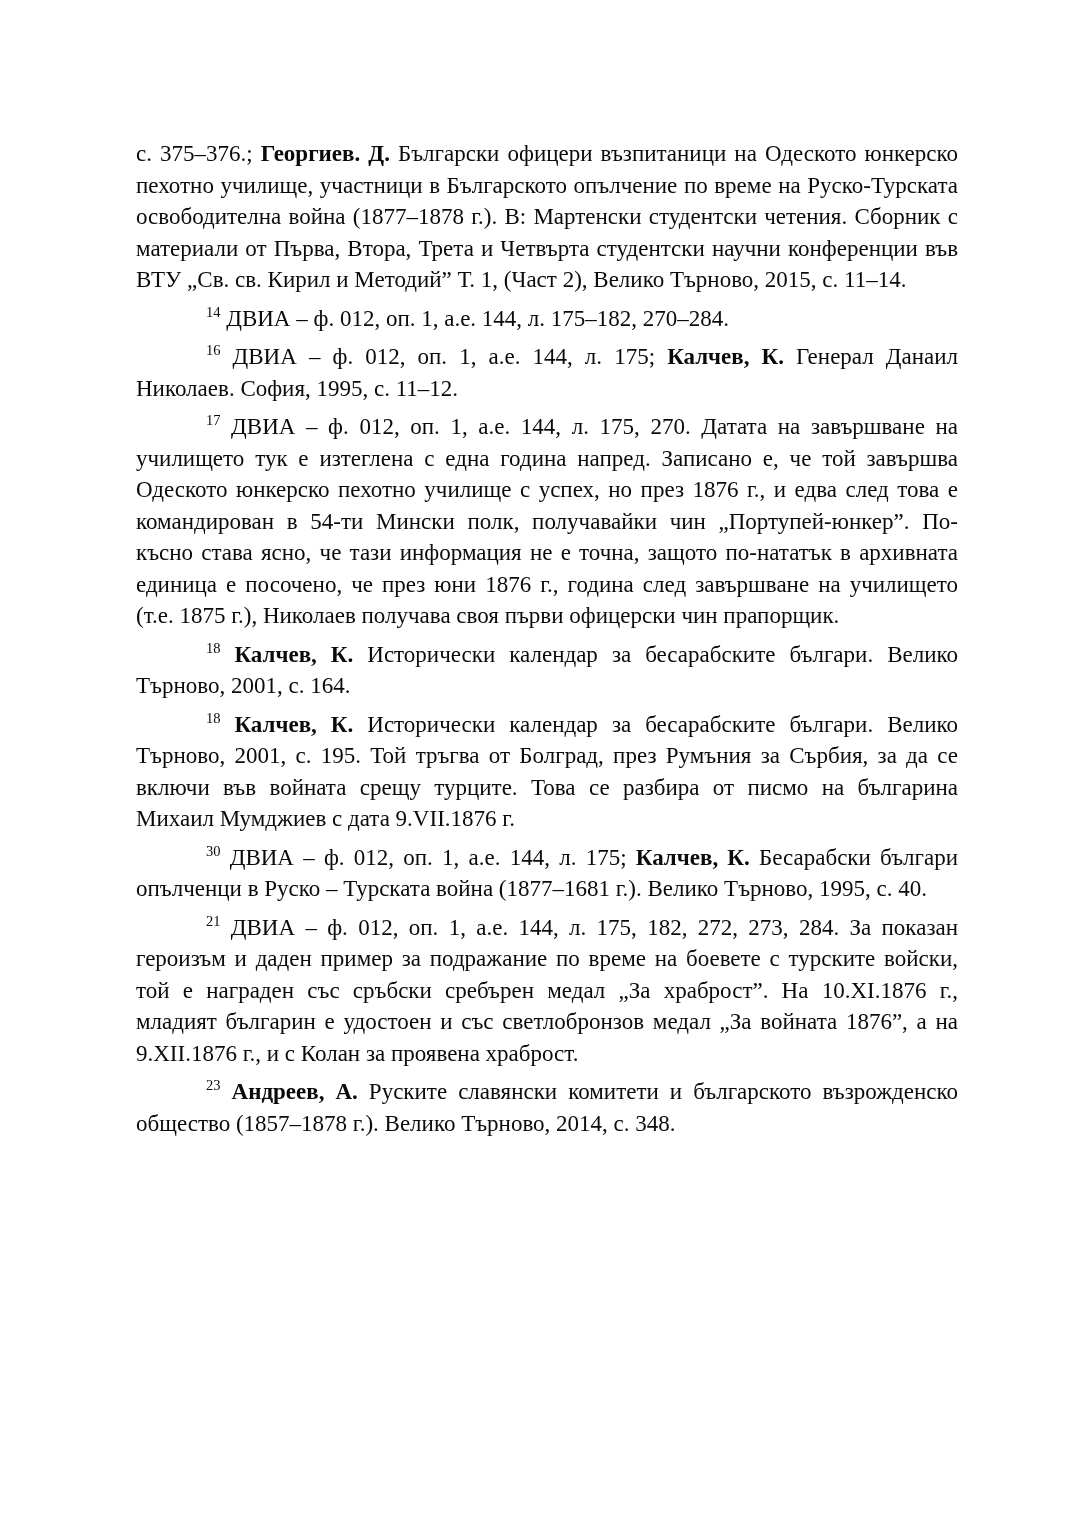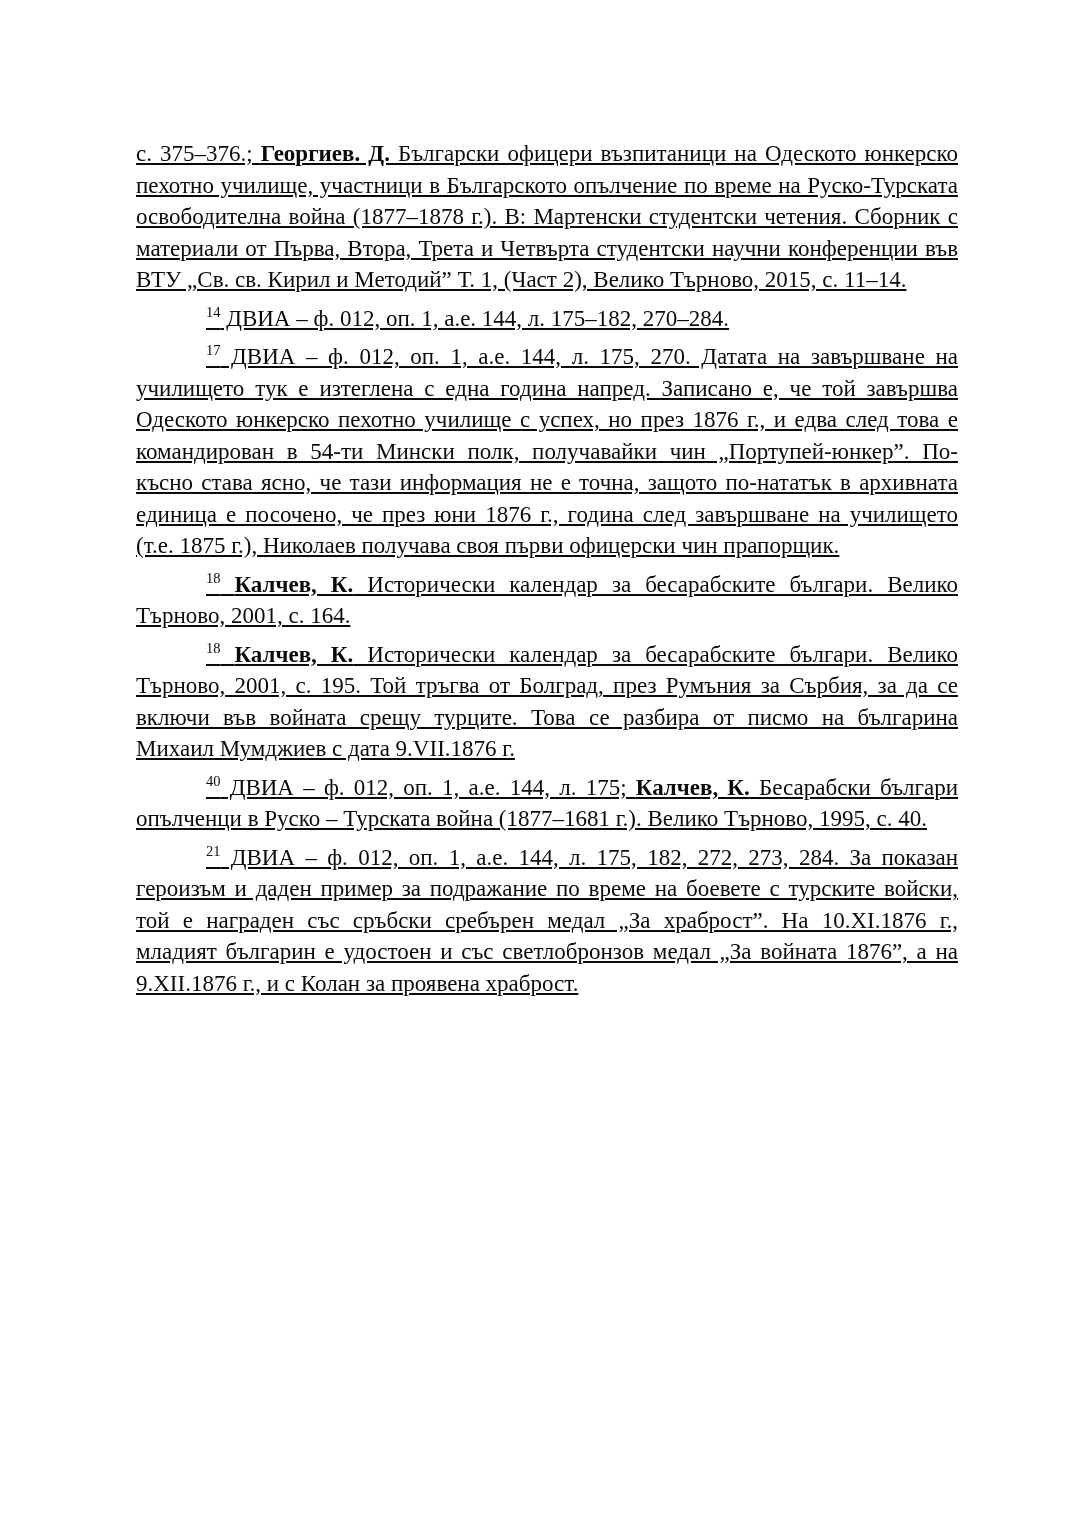--- a/index.html
+++ b/index.html
@@ -12,21 +12,20 @@
     width: 1080px;
     height: 1140px;
     background: #ffffff;
     box-sizing: border-box;
     padding: 138px 122px 0 136px;
     font-family: "Liberation Serif", "DejaVu Serif", serif;
     font-size: 23px;
     line-height: 31.5px;
     color: #0a0a0a;
     overflow: hidden;
-    text-decoration: underline;
   }
   .para {
     margin: 0;
     text-align: justify;
     text-justify: inter-word;
   }
   .para.indent {
     text-indent: 70px;
     margin-top: 7px;
   }
@@ -47,20 +46,22 @@
     font-size: 23px;
   }
 </style>
 </head>
 <body>
 
 <div class="page">
   <div>
       <p class="para"><span>с. 375–376.; </span><span class="bold">Георгиев. Д.</span><span> Български офицери възпитаници на Одеското юнкерско пехотно училище, участници в Българското опълчение по време на Руско-Турската освободителна война (1877–1878 г.). В: Мартенски студентски четения. Сборник с материали от Първа, Втора, Трета и Четвърта студентски научни конференции във ВТУ „Св. св. Кирил и Методий” Т. 1, (Част 2), Велико Търново, 2015, с. 11–14.</span></p>
       <p class="para indent"><sup class="note-num">14</sup><span> ДВИА – ф. 012, оп. 1, а.е. 144, л. 175–182, 270–284.</span></p>
+      <p class="para indent"><sup class="note-num">16</sup><span> ДВИА – ф. 012, оп. 1, а.е. 144, л. 175; </span><span class="bold">Калчев, К.</span><span> Генерал Данаил Николаев. София, 1995, с. 11–12.</span></p>
       <p class="para indent"><sup class="note-num">17</sup><span> ДВИА – ф. 012, оп. 1, а.е. 144, л. 175, 270. Датата на завършване на училището тук е изтеглена с една година напред. Записано е, че той завършва Одеското юнкерско пехотно училище с успех, но през 1876 г., и едва след това е командирован в 54-ти Мински полк, получавайки чин „Портупей-юнкер”. По-късно става ясно, че тази информация не е точна, защото по-нататък в архивната единица е посочено, че през юни 1876 г., година след завършване на училището (т.е. 1875 г.), Николаев получава своя първи офицерски чин прапорщик.</span></p>
       <p class="para indent"><sup class="note-num">18</sup><span> </span><span class="bold">Калчев, К.</span><span> Исторически календар за бесарабските българи. Велико Търново, 2001, с. 164.</span></p>
       <p class="para indent"><sup class="note-num">18</sup><span> </span><span class="bold">Калчев, К.</span><span> Исторически календар за бесарабските българи. Велико Търново, 2001, с. 195. Той тръгва от Болград, през Румъния за Сърбия, за да се включи във войната срещу турците. Това се разбира от писмо на българина Михаил Мумджиев с дата 9.VII.1876 г.</span></p>
-      <p class="para indent"><sup class="note-num">40</sup><span> ДВИА – ф. 012, оп. 1, а.е. 144, л. 175; </span><span class="bold">Калчев, К.</span><span> Бесарабски българи опълченци в Руско – Турската война (1877–1681 г.). Велико Търново, 1995, с. 40.</span></p>
+      <p class="para indent"><sup class="note-num">30</sup><span> ДВИА – ф. 012, оп. 1, а.е. 144, л. 175; </span><span class="bold">Калчев, К.</span><span> Бесарабски българи опълченци в Руско – Турската война (1877–1681 г.). Велико Търново, 1995, с. 40.</span></p>
       <p class="para indent"><sup class="note-num">21</sup><span> ДВИА – ф. 012, оп. 1, а.е. 144, л. 175, 182, 272, 273, 284. За показан героизъм и даден пример за подражание по време на боевете с турските войски, той е награден със сръбски сребърен медал „За храброст”. На 10.XI.1876 г., младият българин е удостоен и със светлобронзов медал „За войната 1876”, а на 9.XII.1876 г., и с Колан за проявена храброст.</span></p>
+      <p class="para indent"><sup class="note-num">23</sup><span> </span><span class="bold">Андреев, А.</span><span> Руските славянски комитети и българското възрожденско общество (1857–1878 г.). Велико Търново, 2014, с. 348.</span></p>
     </div>
   <div class="page-number">236</div>
 </div>
 
 </body></html>

